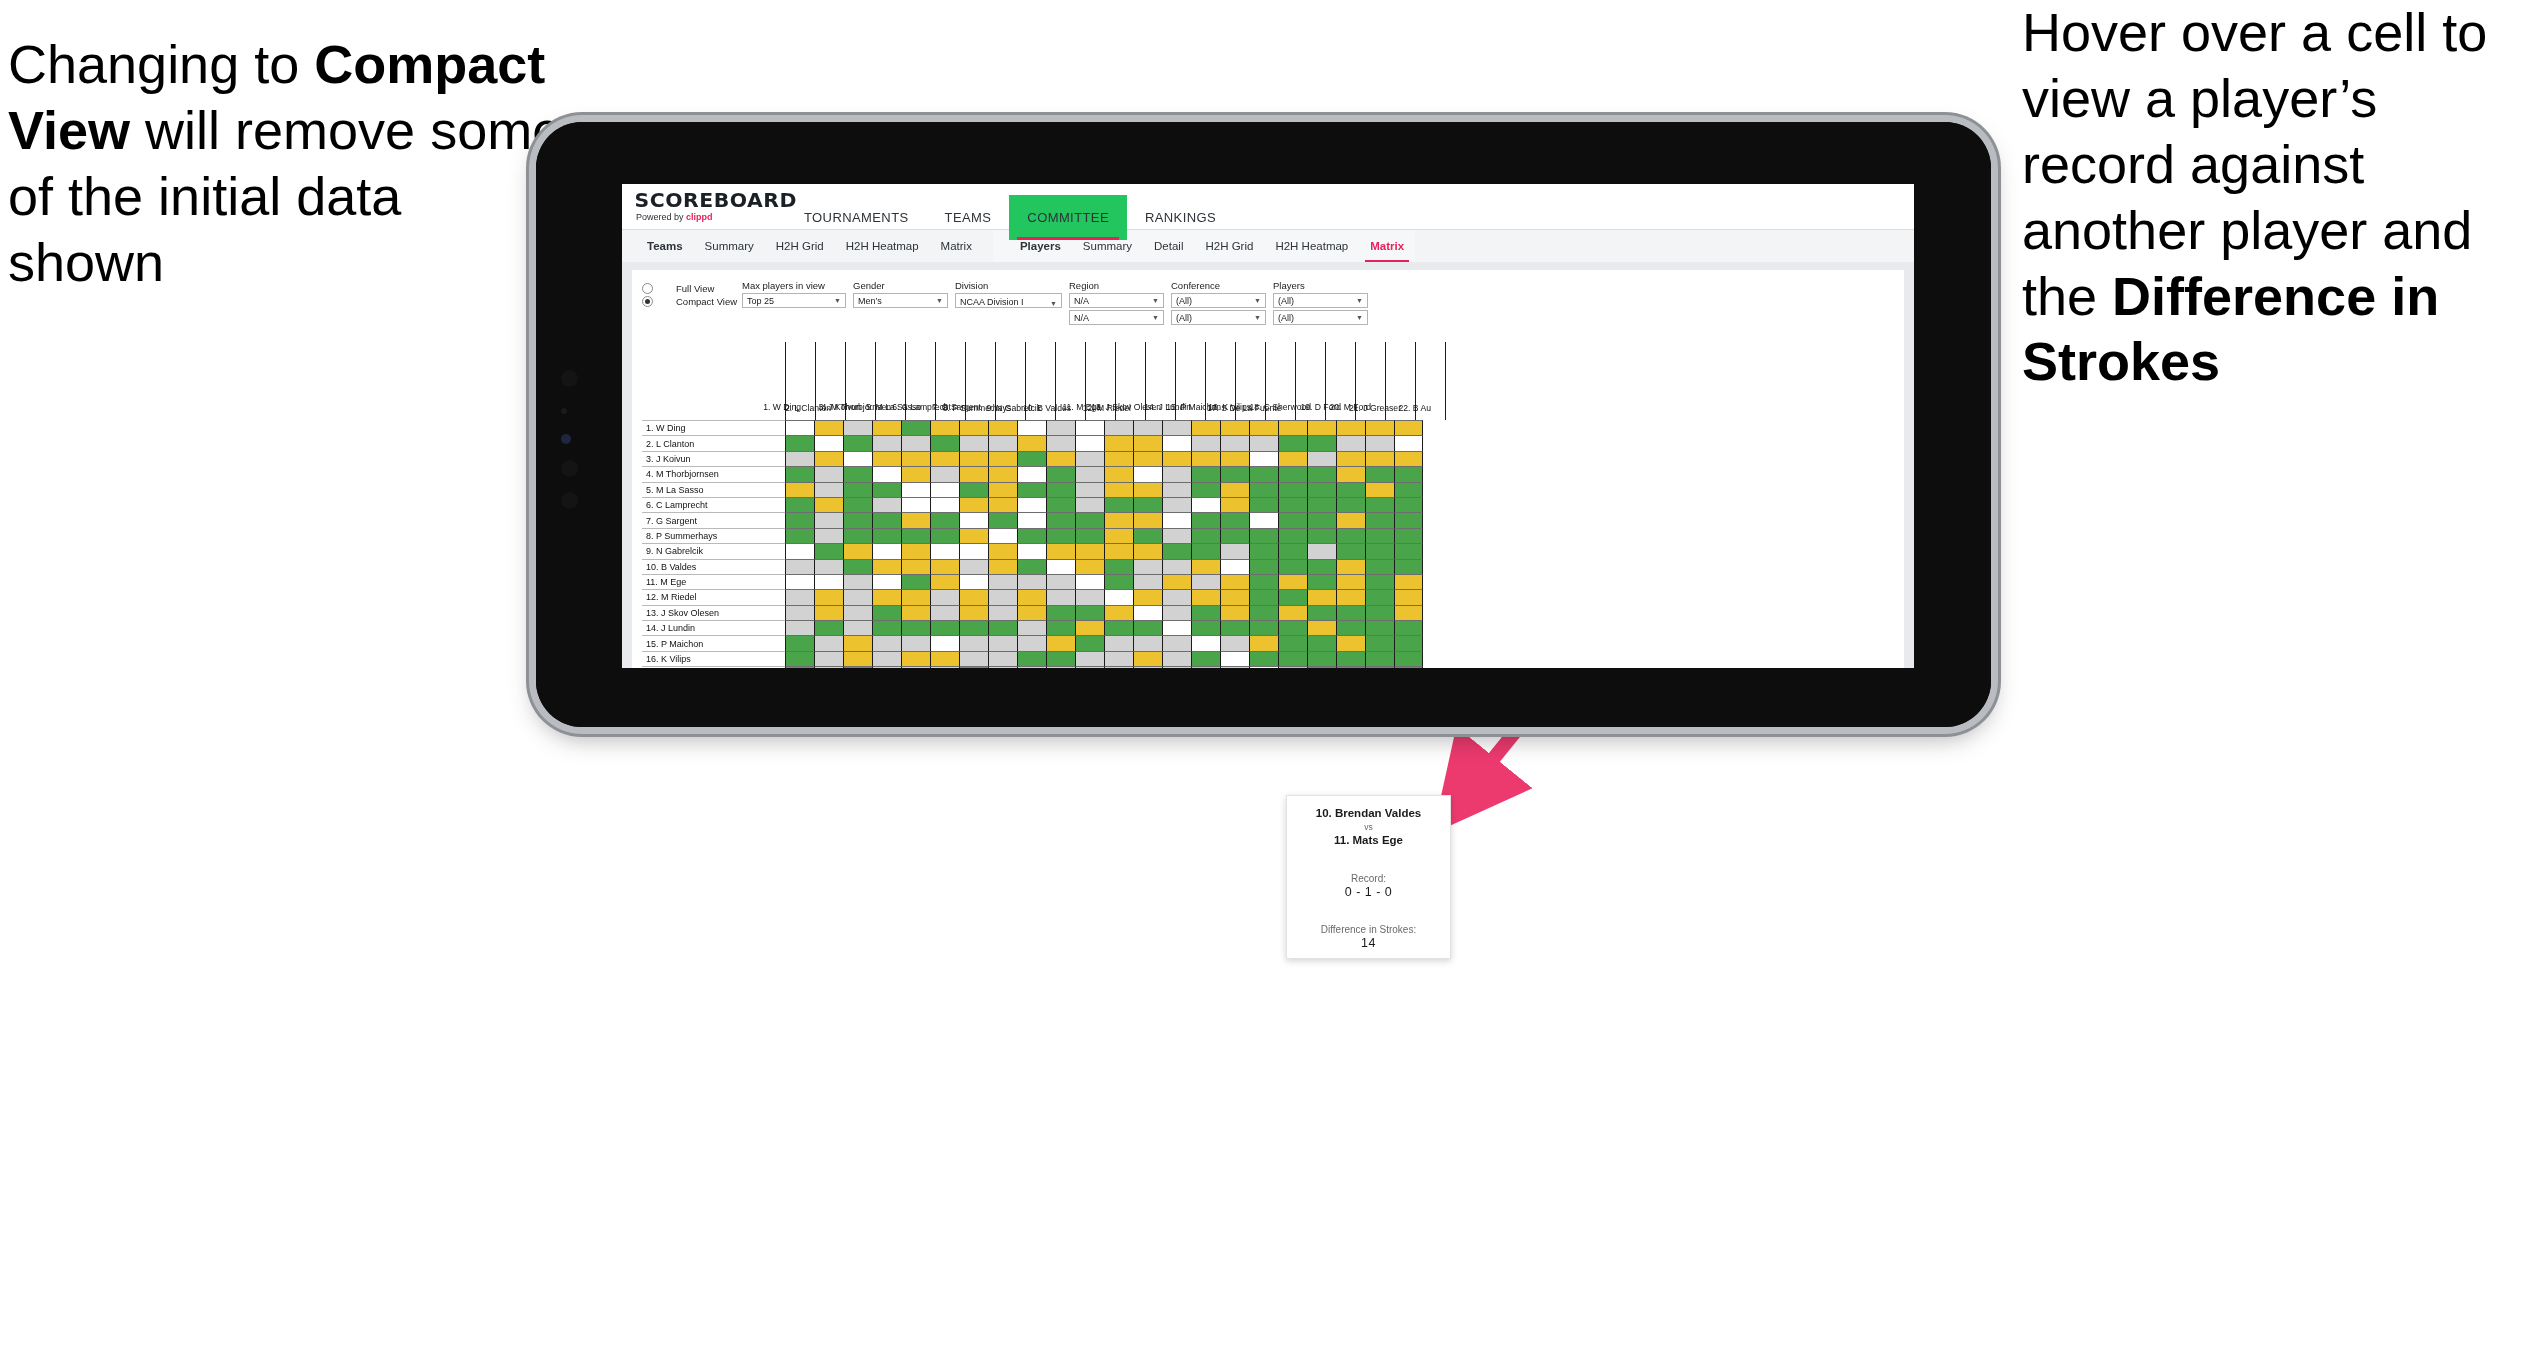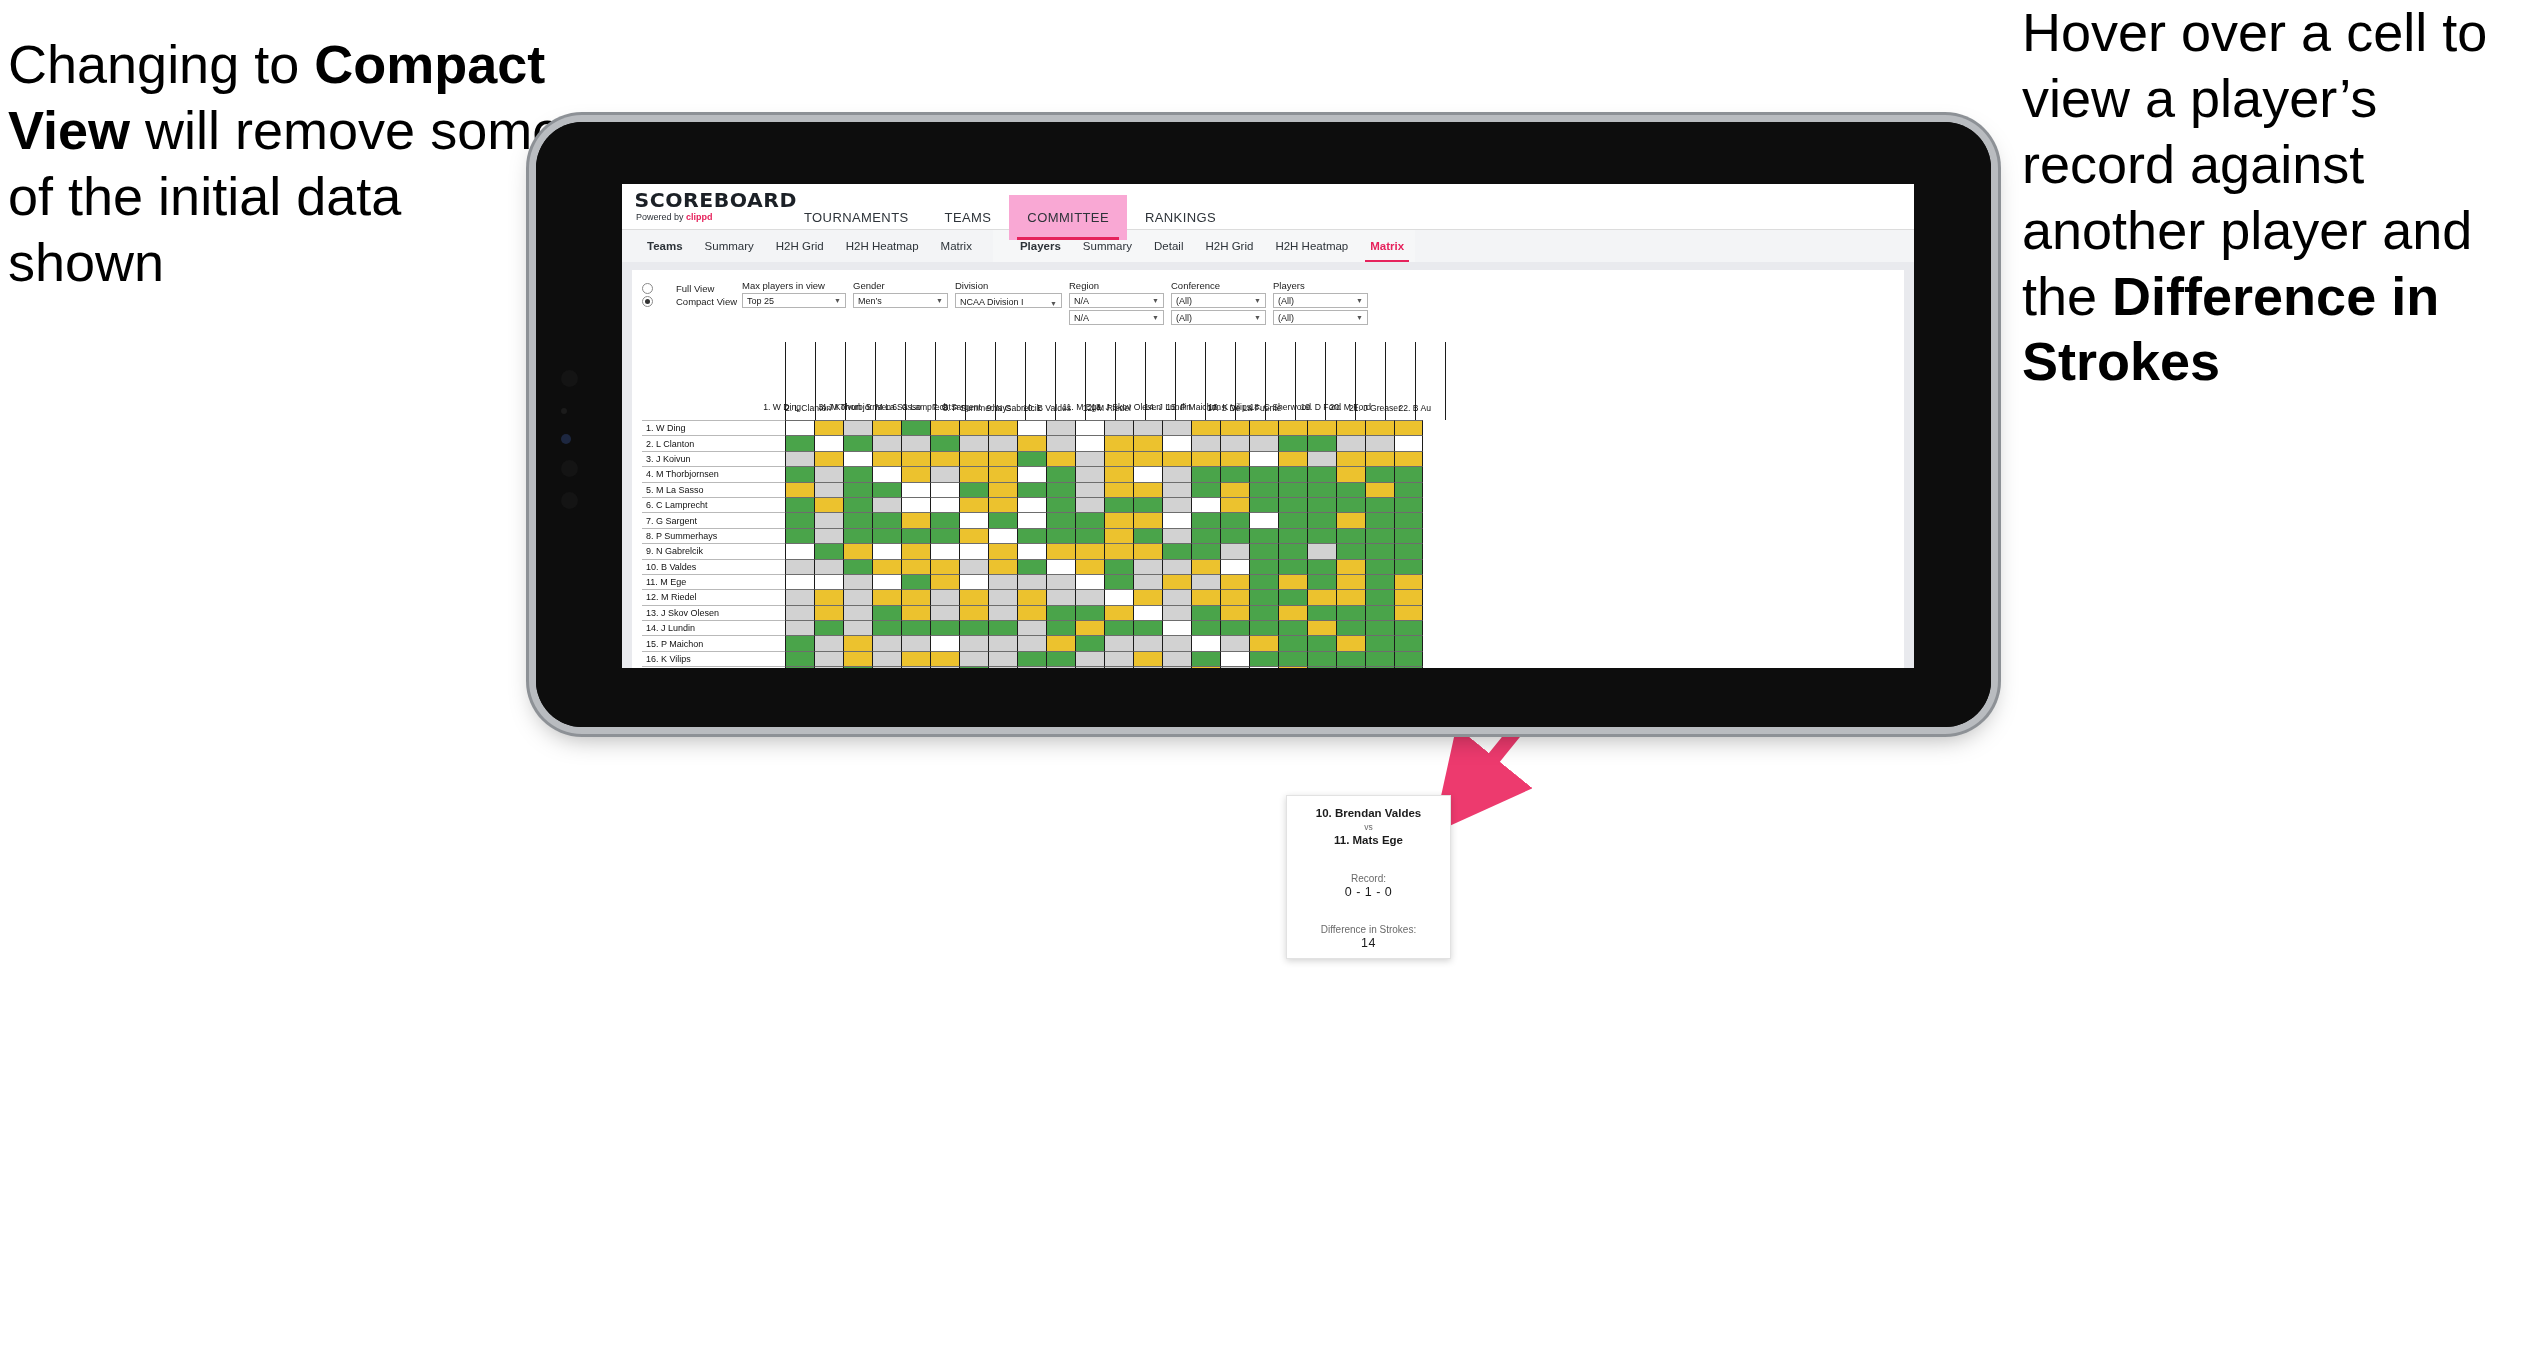--- a/index.html
+++ b/index.html
@@ -70,21 +70,21 @@
   .topnav{display:flex;align-items:center;}
   .topnav-item{
     font-size:13px;color:#2d3339;letter-spacing:.4px;
     padding:0 18px;display:flex;align-items:center;height:100%;
     position:relative;
     margin-top:22px;
   }
   .topnav-item.active::after{
     content:"";position:absolute;left:8px;right:8px;bottom:0;height:3px;background:#e6225c;
   }
-  .topnav-item.active{background:#f9a8d4;}
+  .topnav-item.active{background:#22c55e;}
 
   
   #subbar{
     height:32px;background:#f3f4f6;display:flex;align-items:center;
     border-bottom:1px solid #dedede;
   }
   .subgroup{display:flex;align-items:center;height:100%;}
   .subgroup.g1{background:#f3f4f6;padding-left:14px;padding-right:10px;}
   .subgroup.g2{background:#f6f7f8;padding-left:16px;}
   .sub-item{

